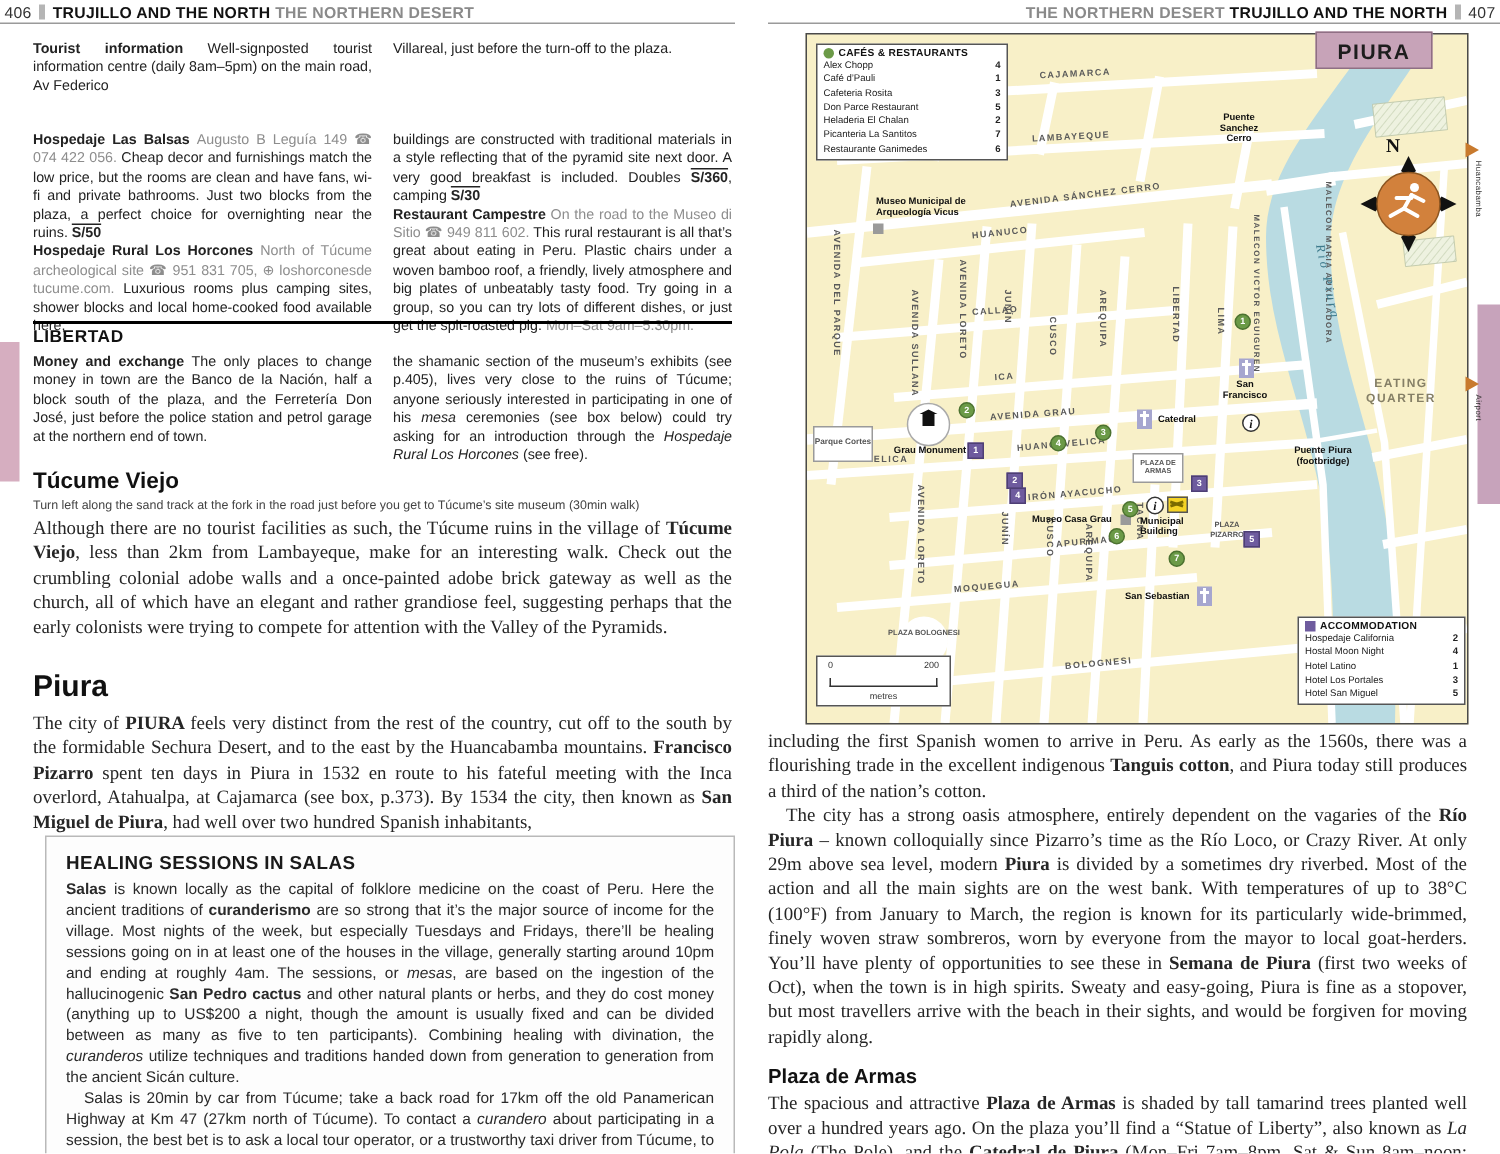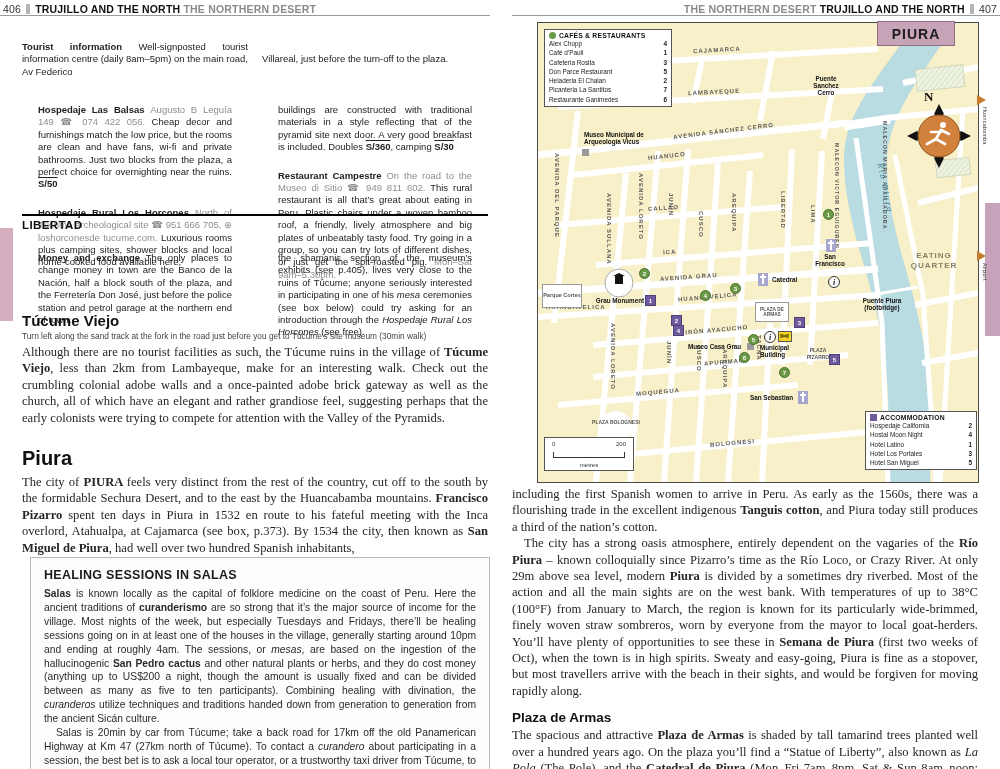--- a/index.html
+++ b/index.html
@@ -11,21 +11,21 @@
   .hdr .bar{display:inline-block;width:4px;height:10px;background:#b5b5b5;margin:0 5px;vertical-align:-1px;}
   .hdr .bold{font-weight:bold;color:#111;}
   .hdr .light{color:#8a8a8a;font-weight:bold;}
   .hdr-rule{position:absolute;top:15px;height:1px;background:#9a9a9a;}
   
   .seg-b{font-weight:bold;}
   .seg-i{font-style:italic;}
   .seg-g{color:#8d8d8d;}
   .seg-p{font-weight:bold;text-decoration:overline;}
   .listing{font-size:9.5px;line-height:12.4px;text-align:justify;color:#222;}
-  .listing p{margin:16px;}
+  .listing p{margin:0;}
   .twocol{position:absolute;left:22px;width:466px;display:flex;gap:14px;}
   .col{width:226px;}
   .sec-head{border-top:2px solid #000;padding-top:3px;font-size:11.5px;font-weight:bold;letter-spacing:.4px;color:#111;}
   .serif{font-family:"Liberation Serif",serif;font-size:12.6px;line-height:16.4px;text-align:justify;color:#262626;}
   .subhead{font-size:15px;font-weight:bold;color:#111;}
   .bighead{font-size:20px;font-weight:bold;color:#111;}
   .directions{font-size:8.3px;color:#444;margin:2px 0 3px 0;}
   
   #healing-box{position:absolute;left:30px;top:557px;width:432px;border:1px solid #b9b9b9;
                background:#fdfdfd;padding:10px 13px 10px 13px;}
@@ -89,29 +89,29 @@
 <div id="spread">
 
   <div class="hdr" style="left:3px;">
     <span class="pg">406</span><span class="bar"></span><span class="bold">TRUJILLO AND THE NORTH</span>
     <span class="light">THE NORTHERN DESERT</span>
   </div>
   <div class="hdr-rule" style="left:0;width:490px;"></div>
 
   <div class="tab" style="left:0;top:228px;width:13px;height:93px;background:#d6aec0;"></div>
 
-  <div class="twocol" style="top:41px;align-items:center;">
+  <div class="twocol" style="top:27px;">
     <div class="col listing"><span class="seg-b">Tourist information </span><span>Well-signposted tourist information centre (daily 8am–5pm) on the main road, Av Federico</span></div>
     <div class="col listing"><span>Villareal, just before the turn-off to the plaza.</span></div>
   </div>
 
   <div class="twocol" style="top:88px;">
     <div class="col listing">
       <p><span class="seg-b">Hospedaje Las Balsas </span><span class="seg-g">Augusto B Leguía 149 ☎ 074 422 056. </span><span>Cheap decor and furnishings match the low price, but the rooms are clean and have fans, wi-fi and private bathrooms. Just two blocks from the plaza, a perfect choice for overnighting near the ruins. </span><span class="seg-p">S/50</span></p>
-      <p><span class="seg-b">Hospedaje Rural Los Horcones </span><span class="seg-g">North of Túcume archeological site ☎ 951 666 705, ⊕ loshorconesde tucume.com. </span><span>Luxurious rooms plus camping sites, shower blocks and local home-cooked food available here;</span></p>
+      <p><span class="seg-b">Hospedaje Rural Los Horcones </span><span class="seg-g">North of Túcume archeological site ☎ 951 831 705, ⊕ loshorconesde tucume.com. </span><span>Luxurious rooms plus camping sites, shower blocks and local home-cooked food available here;</span></p>
     </div>
     <div class="col listing">
       <p><span>buildings are constructed with traditional materials in a style reflecting that of the pyramid site next door. A very good breakfast is included. Doubles </span><span class="seg-p">S/360</span><span>, camping </span><span class="seg-p">S/30</span></p>
       <p><span class="seg-b">Restaurant Campestre </span><span class="seg-g">On the road to the Museo di Sitio ☎ 949 811 602. </span><span>This rural restaurant is all that’s great about eating in Peru. Plastic chairs under a woven bamboo roof, a friendly, lively atmosphere and big plates of unbeatably tasty food. Try going in a group, so you can try lots of different dishes, or just get the spit-roasted pig. </span><span class="seg-g">Mon–Sat 9am–5.30pm.</span></p>
     </div>
   </div>
 
   <div style="position:absolute;left:22px;top:214px;width:466px;">
     <div class="sec-head">LIBERTAD</div>
   </div>

